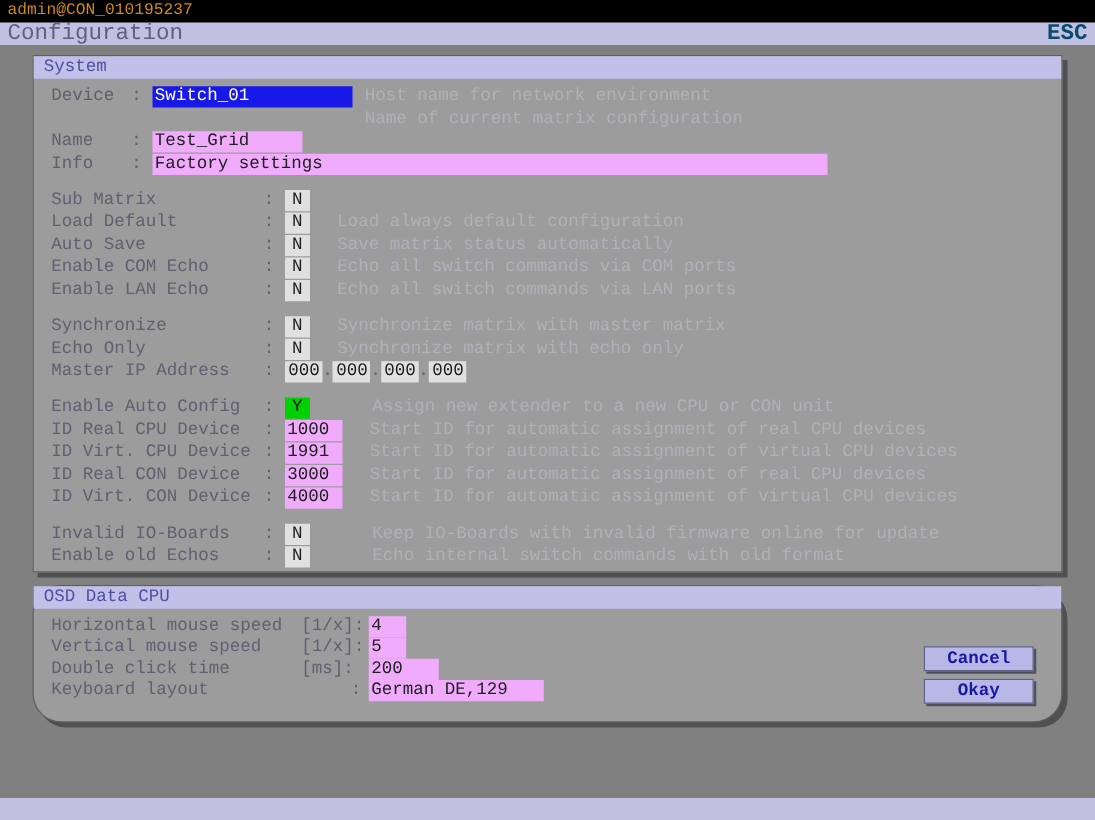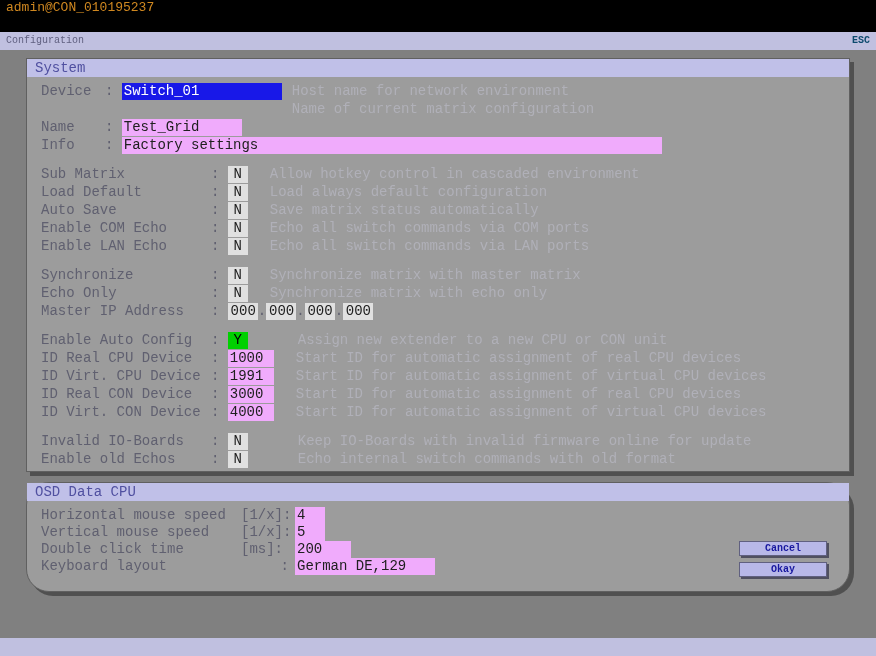--- a/index.html
+++ b/index.html
@@ -12,36 +12,36 @@
       overflow: hidden;
     }
     .screen {
       width: 876px;
       height: 656px;
       background: #000;
       display: flex;
       flex-direction: column;
     }
     .top-bar {
-      height: 32px;
+      height: 18px;
       background: #000;
       color: #d08820;
       padding: 0 6px;
       font-size: 13px;
       line-height: 16px;
     }
     .title-bar {
       height: 18px;
       background: #c0c0e0;
       color: #606080;
       display: flex;
       justify-content: space-between;
       align-items: center;
       padding: 0 6px;
-      font-size: 10px;
+      font-size: 18px;
       line-height: 18px;
     }
     .title-bar .esc { color: #0c4a6e; font-weight: bold; }
     .main-area {
       flex: 1;
       background: #808080;
       padding: 8px 26px 8px 26px;
       display: flex;
       flex-direction: column;
       gap: 10px;
@@ -124,21 +124,21 @@
     }
     .btn {
       background: #b8b8e8;
       color: #1818a0;
       width: 88px;
       text-align: center;
       padding: 1px 0;
       border: 1px solid #606080;
       box-shadow: 2px 2px 0 #505060;
       font-weight: bold;
-      font-size: 10px;
+      font-size: 14px;
     }
     .osd-row {
       display: flex;
       align-items: center;
       line-height: 17px;
     }
     .osd-lbl {
       color: #606070;
       min-width: 200px;
       white-space: pre;
@@ -193,21 +193,20 @@
           <span class="colon">: </span>
           <span class="val-input" style="min-width:540px">Factory settings</span>
         </div>
 
         <div class="spacer"></div>
 
         <div class="row">
           <span class="lbl" style="min-width:170px">Sub Matrix</span>
           <span class="colon">: </span>
           <span class="val-small">N</span>
-          <span class="desc" style="margin-left:22px">Allow hotkey control in cascaded environment</span>
         </div>
         <div class="row">
           <span class="lbl" style="min-width:170px">Load Default</span>
           <span class="colon">: </span>
           <span class="val-small">N</span>
           <span class="desc" style="margin-left:22px">Load always default configuration</span>
         </div>
         <div class="row">
           <span class="lbl" style="min-width:170px">Auto Save</span>
           <span class="colon">: </span>

